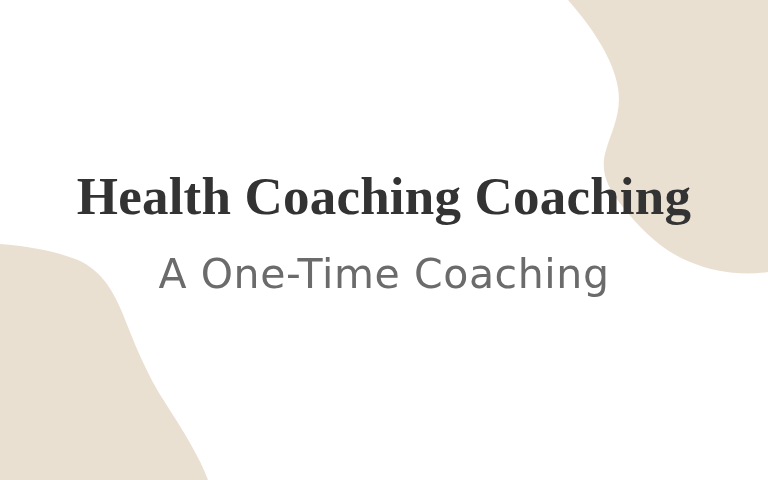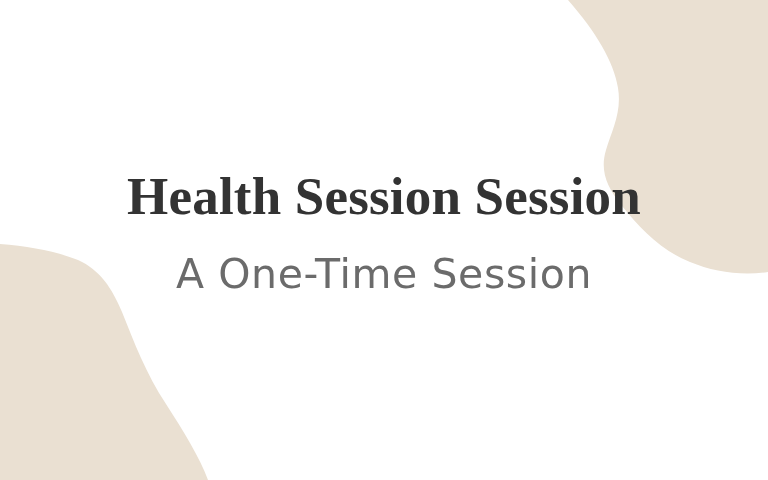--- a/index.html
+++ b/index.html
@@ -72,17 +72,17 @@
 <body>
 
 <div id="card">
 
   <svg id="decor-layer" viewBox="0 0 768 480" width="768" height="480" preserveAspectRatio="none" xmlns="http://www.w3.org/2000/svg" aria-hidden="true">
     <path d="M568,0 L768,0 L768,272 C742,276 714,272 690,262 C660,250 640,228 622,206 C606,186 600,170 606,150 C612,130 622,112 618,88 C614,62 596,32 568,0 Z" fill="#EAE0D2"></path>
     <path d="M0,244 C30,246 58,252 78,260 C100,270 112,288 122,312 C134,342 146,374 166,404 C184,432 200,458 208,480 L0,480 Z" fill="#EAE0D2"></path>
   </svg>
 
   <div id="content">
-    <h1 id="title">Health Session Session</h1>
-    <p id="subtitle">A One-Time Session</p>
+    <h1 id="title">Health Coaching Coaching</h1>
+    <p id="subtitle">A One-Time Coaching</p>
   </div>
 
 </div>
 
 </body></html>

